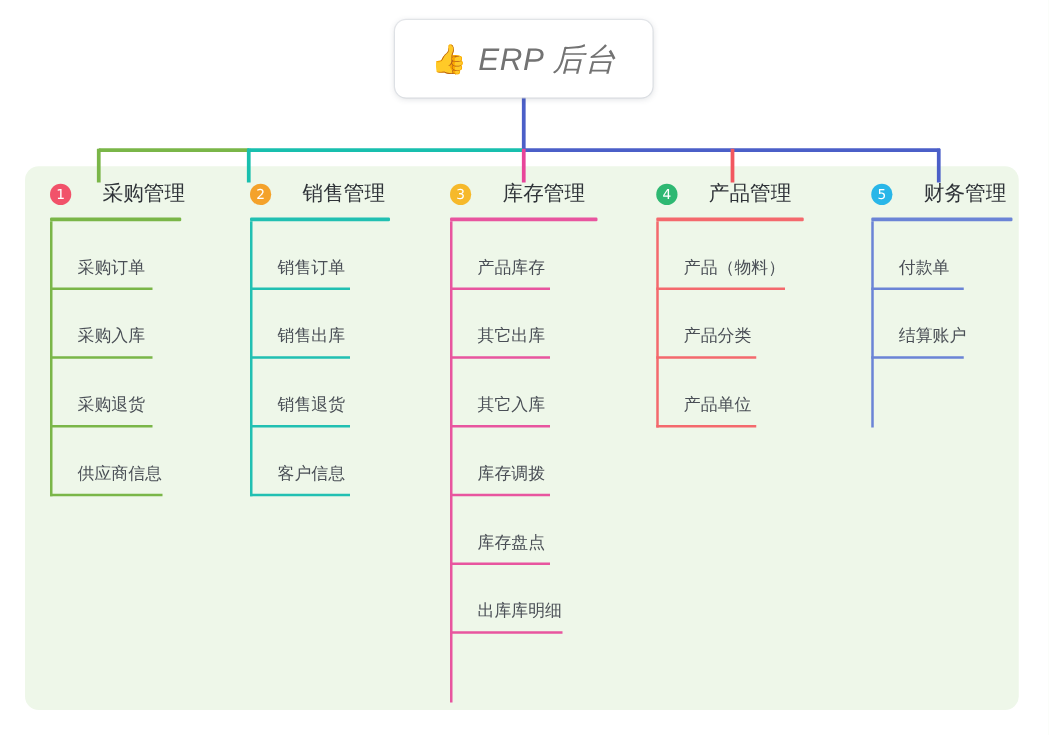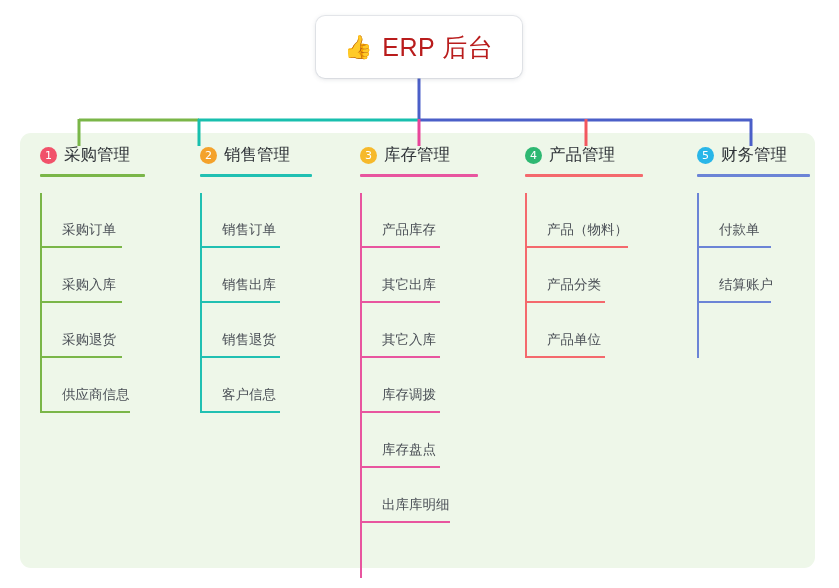--- a/index.html
+++ b/index.html
@@ -16,45 +16,45 @@
   .root-card{
     position:absolute;left:316px;top:16px;width:206px;height:62px;
     background:#ffffff;border-radius:9px;
     box-shadow:0 1px 5px rgba(60,70,90,.18),0 0 0 1px rgba(220,224,230,.55);
     display:flex;align-items:center;justify-content:center;
     box-sizing:border-box;
   }
   .root-inner{display:flex;align-items:center;gap:9px;}
   .root-emoji{font-size:23px;line-height:1;}
   .root-title{
-    font-size:25px;color:#b91c1c;letter-spacing:.5px;white-space:nowrap;
+    font-size:25px;color:#737373;letter-spacing:.5px;white-space:nowrap;font-style:italic;
   }
 
   
   #links{position:absolute;left:0;top:0;width:839px;height:588px;}
 
   
   .panel{
     position:absolute;left:20px;top:133px;width:795px;height:435px;
     background:#eef7e9;border-radius:11px;
   }
 
   
   .col{position:absolute;top:144px;}
   .col-head{display:flex;align-items:center;gap:7px;height:22px;white-space:nowrap;}
   .badge{
     width:17px;height:17px;border-radius:50%;
     display:inline-flex;align-items:center;justify-content:center;
     color:#fff;font-size:11px;line-height:1;flex:0 0 auto;
     font-family:"DejaVu Sans",sans-serif;
   }
-  .col-title{font-size:16.5px;color:#2f3338;}
+  .col-title{font-size:16.5px;color:#2f3338;margin-left:18px;}
   .col-rule{height:3px;border-radius:1px;margin-top:8px;}
 
-  .items{position:relative;margin-top:16px;}
+  .items{position:relative;margin-top:0;}
   .spine{position:absolute;left:0;top:0;width:2px;}
   .item{
     position:relative;height:55px;box-sizing:border-box;
   }
   .item-label{
     position:absolute;left:22px;bottom:9px;
     font-size:13.5px;color:#4a4f56;white-space:nowrap;
   }
   .item-rule{position:absolute;left:0;bottom:0;height:1.6px;}
 </style>

